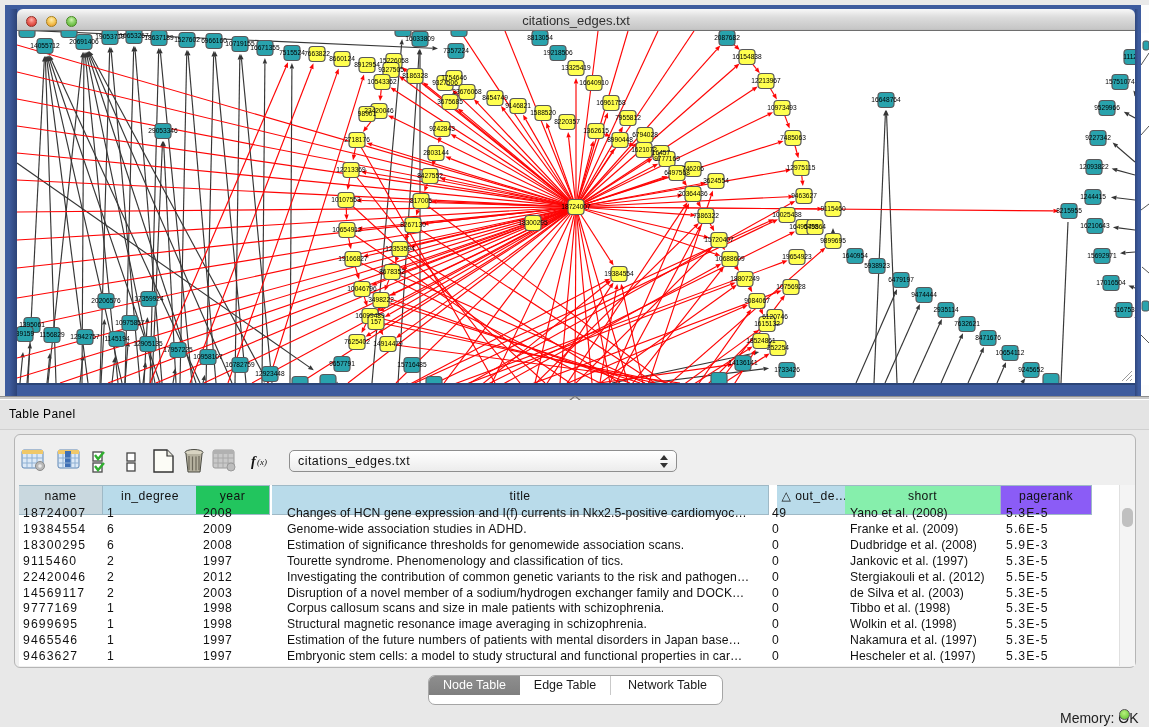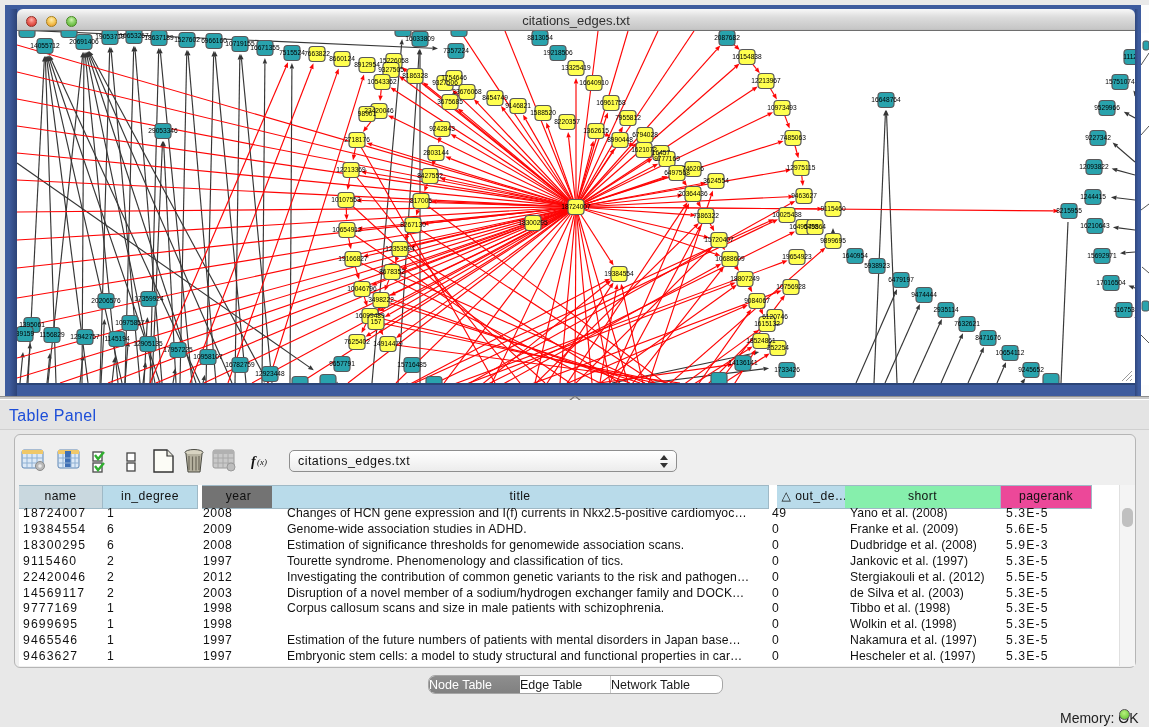--- a/index.html
+++ b/index.html
@@ -12,40 +12,40 @@
  background:linear-gradient(#f8f8f8,#dcdcdc 40%,#c6c6c6 95%,#bcbcbc);
  border-radius:6px 6px 0 0;border-bottom:1px solid #6e6e6e}
 #title{left:0;top:4px;width:1118px;text-align:center;font-size:13px;color:#303030}
 .tl{width:10.5px;height:10.5px;border-radius:50%;top:7px;position:absolute}
 #tlr{left:9px;background:radial-gradient(circle at 50% 32%,#ffb3ad 0%,#ee6d63 40%,#d8453c 75%,#b83830);border:1px solid #96312a}
 #tly{left:29px;background:radial-gradient(circle at 50% 32%,#ffe9b0 0%,#f7cf63 40%,#eda93d 75%,#d28f2f);border:1px solid #a8811f}
 #tlg{left:49px;background:radial-gradient(circle at 50% 32%,#d2f3b4 0%,#8ed46a 40%,#6bbb43 75%,#54a335);border:1px solid #4b8a28}
 
 #divider{left:0;top:396px;width:1149px;height:4px;background:#c9c9c9;border-top:1px solid #8e8e8e;border-bottom:1px solid #ffffff}
 #tpheader{left:0;top:400px;width:1149px;height:30px;background:#e4e4e4;border-bottom:1px solid #d0d0d0}
-#tptitle{left:9px;top:7px;font-size:16px;color:#1d4ed8;letter-spacing:0.35px}
+#tptitle{left:9px;top:7px;font-size:12px;color:#000000;letter-spacing:0.35px}
 #tpbody{left:0;top:430px;width:1149px;height:297px;background:#e8e8e8}
 #container{left:14px;top:434px;width:1122px;height:234px;background:#efefef;
  border:1px solid #b5b5b5;border-radius:6px}
 #tablearea{left:19px;top:485px;width:1116px;height:181px;background:#ffffff}
 
-.hc{position:absolute;top:485px;height:24px;background:#b9dbea;
+.hc{position:absolute;top:485px;height:30px;background:#b9dbea;
  border-right:1px solid #9fb9c6;border-top:1px solid #9fb9c6;border-bottom:1px solid #9fb9c6;
  font-size:12.2px;color:#111;text-align:center;line-height:20px;letter-spacing:0.4px}
 
 .tr{position:absolute;left:0;width:1100px;height:16px;font-size:12.2px;color:#111;white-space:nowrap;letter-spacing:0.55px}
 .tr span{position:absolute;top:0}
 .c0{left:23px;letter-spacing:1.1px}.c1{left:107px}.c2{left:203px}.c3{left:287px;width:468px;overflow:hidden;letter-spacing:0.1px}
 .c4{left:772px}.c5{left:850px;letter-spacing:0.1px}.c6{left:1006px;letter-spacing:1.1px}
 
 #sbtrack{left:1119px;top:485px;width:16px;height:181px;background:#f4f4f4;border-left:1px solid #e0e0e0}
 #sbthumb{left:1122px;top:508px;width:11px;height:19px;background:#c0c0c0;border-radius:5px}
 
-#tabs{left:428px;top:675px;width:295px;height:19px;background:#ffffff;border:1px solid #a5a5a5;
- border-radius:7px;overflow:hidden;font-size:12.5px;text-align:left;color:#1a1a1a}
+#tabs{left:428px;top:675px;width:295px;height:30px;background:#ffffff;border:1px solid #a5a5a5;
+ border-radius:7px;overflow:hidden;font-size:12.5px;text-align:center;color:#1a1a1a}
 #tab1{position:absolute;left:0;top:0;width:91px;height:19px;background:linear-gradient(#8e8e8e,#7f7f7f);color:#fff;line-height:18px}
 #tab2{position:absolute;left:91px;top:0;width:91px;height:19px;line-height:18px;border-right:1px solid #c9c9c9}
 #tab3{position:absolute;left:182px;top:0;width:113px;height:19px;line-height:18px}
 #memtxt{left:1060px;top:710px;font-size:14px;color:#222}
 #memdot{left:1119px;top:709px;width:11px;height:11px;border-radius:50%;
  background:radial-gradient(circle at 45% 35%,#b9f07e,#7ed24a 60%,#5cb82e);border:1px solid #555}
 </style></head><body>
 <div class="abs" id="desk"></div>
 <div class="abs" style="left:5px;top:9px;width:12px;height:391px;background:linear-gradient(90deg,rgba(20,30,60,0) 35%,rgba(15,25,55,0.38))"></div>
 <div class="abs" style="left:1135px;top:9px;width:6px;height:391px;background:linear-gradient(270deg,rgba(20,30,60,0) 40%,rgba(15,25,55,0.32))"></div>
@@ -854,25 +854,25 @@
  background:linear-gradient(#ffffff,#ececec);border:1px solid #8e8e8e;border-radius:5px">
   <div class="abs" style="left:8px;top:3px;font-size:12.5px;color:#111;letter-spacing:0.45px">citations_edges.txt</div>
   <svg class="abs" style="left:368px;top:4px" width="12" height="14">
     <polygon points="6,0 10,5 2,5" fill="#333"></polygon>
       <polygon points="6,13 10,8 2,8" fill="#333"></polygon>
   </svg>
 </div>
 <div class="abs" id="tablearea"></div>
 <div class="hc" style="left:19px;width:84px;background:#c9d8df">name</div>
 <div class="hc" style="left:103px;width:95px;background:#b9dbea">in_degree</div>
-<div class="hc" style="left:202px;width:74px;background:#737373">year</div>
+<div class="hc" style="left:196px;width:74px;background:#22c55e">year</div>
 <div class="hc" style="left:272px;width:497px;background:#b9dbea">title</div>
 <div class="hc" style="left:777px;width:76px;background:#b9dbea">△ out_de…</div>
 <div class="hc" style="left:845px;width:156px;background:#86efac">short</div>
-<div class="hc" style="left:1001px;width:91px;background:#ec4899">pagerank</div>
+<div class="hc" style="left:1001px;width:91px;background:#8b5cf6">pagerank</div>
 <div class="tr" style="top:506.0px">
     <span class="c0">18724007</span>
     <span class="c1">1</span>
     <span class="c2">2008</span>
     <span class="c3">Changes of HCN gene expression and I(f) currents in Nkx2.5-positive cardiomyoc…</span>
     <span class="c4">49</span>
     <span class="c5">Yano et al. (2008)</span>
     <span class="c6">5.3E-5</span>
   </div>
 <div class="tr" style="top:521.9px">
@@ -926,20 +926,21 @@
     <span class="c2">1998</span>
     <span class="c3">Corpus callosum scans and size in male patients with schizophrenia.</span>
     <span class="c4">0</span>
     <span class="c5">Tibbo et al. (1998)</span>
     <span class="c6">5.3E-5</span>
   </div>
 <div class="tr" style="top:617.3px">
     <span class="c0">9699695</span>
     <span class="c1">1</span>
     <span class="c2">1998</span>
+    <span class="c3">Structural magnetic resonance image averaging in schizophrenia.</span>
     <span class="c4">0</span>
     <span class="c5">Wolkin et al. (1998)</span>
     <span class="c6">5.3E-5</span>
   </div>
 <div class="tr" style="top:633.2px">
     <span class="c0">9465546</span>
     <span class="c1">1</span>
     <span class="c2">1997</span>
     <span class="c3">Estimation of the future numbers of patients with mental disorders in Japan base…</span>
     <span class="c4">0</span>

